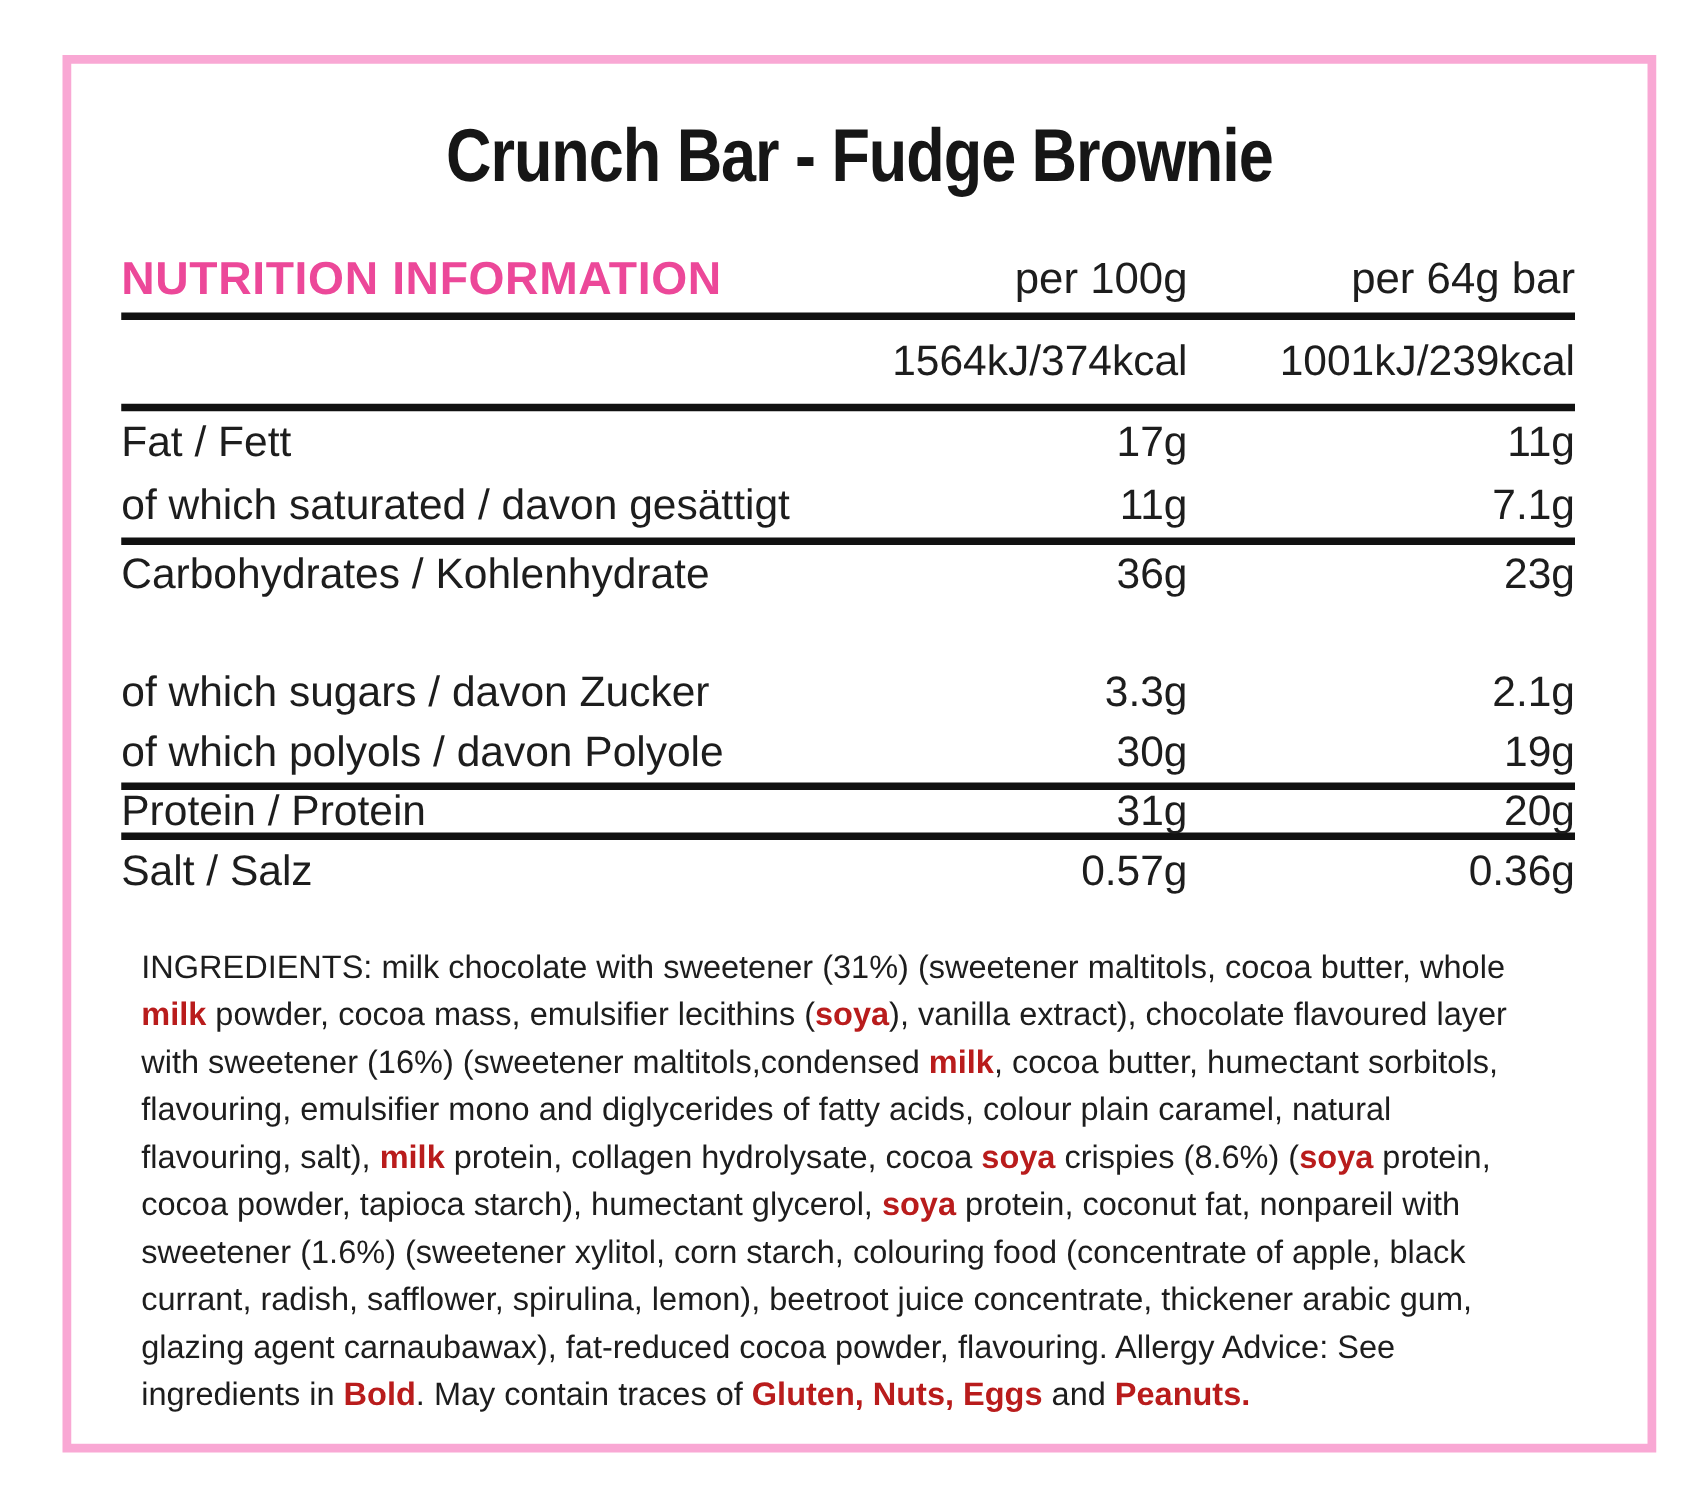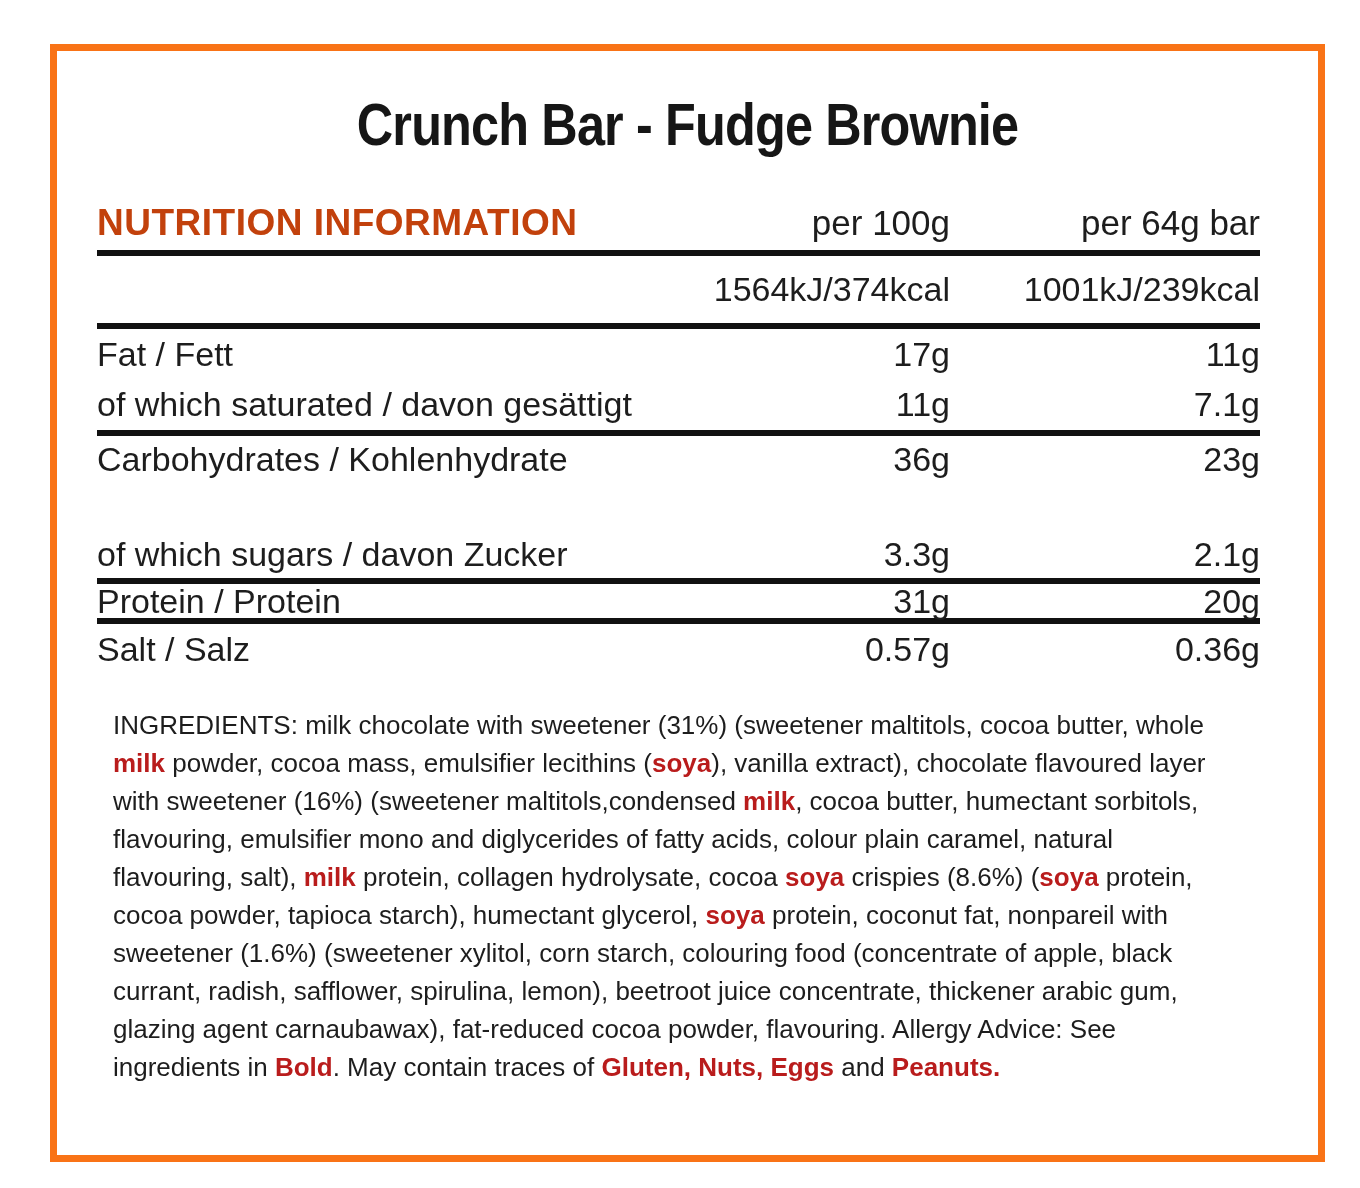--- a/index.html
+++ b/index.html
@@ -7,21 +7,21 @@
     width: 1360px; height: 1188px;
     background: #ffffff;
     font-family: "Liberation Sans", sans-serif;
     color: #1a1a1a;
     overflow: hidden;
   }
   .label-box {
     margin: 44px 35px 0 50px;
     width: 1275px;
     height: 1118px;
-    border: 7px solid #f97316;
+    border: 7px solid #f9a8d4;
     background: #ffffff;
   }
   .title {
     margin-top: 44px;
     height: 60px;
     line-height: 60px;
     text-align: center;
     font-size: 60px;
     font-weight: bold;
     letter-spacing: -1px;
@@ -46,21 +46,21 @@
     position: absolute;
     white-space: nowrap;
   }
   .nrow .c2 { right: 310px; }
   .nrow .c3 { right: 0; }
   .nrow.header { height: 54px; }
   .nrow.header .c1 {
     font-weight: bold;
     font-size: 37px;
     letter-spacing: 0.5px;
-    color: #c2410c;
+    color: #ec4899;
   }
   .nrow.header .c2, .nrow.header .c3 { font-size: 35px; }
   .rule {
     height: 6px;
     background: #111111;
     width: 1163px;
   }
   .r0 { height: 67px; }
   .r1 { height: 50px; }
   .r2 { height: 51px; }
@@ -116,20 +116,25 @@
         <div class="nrow r3">
           <span class="c1">Carbohydrates / Kohlenhydrate</span>
           <span class="c2">36g</span>
           <span class="c3">23g</span>
         </div>
         <div class="nrow r4">
           <span class="c1">of which sugars / davon Zucker</span>
           <span class="c2">3.3g</span>
           <span class="c3">2.1g</span>
         </div>
+        <div class="nrow r5">
+          <span class="c1">of which polyols / davon Polyole</span>
+          <span class="c2">30g</span>
+          <span class="c3">19g</span>
+        </div>
         <div class="rule"></div>
         <div class="nrow r6">
           <span class="c1">Protein / Protein</span>
           <span class="c2">31g</span>
           <span class="c3">20g</span>
         </div>
         <div class="rule"></div>
         <div class="nrow r7">
           <span class="c1">Salt / Salz</span>
           <span class="c2">0.57g</span>

